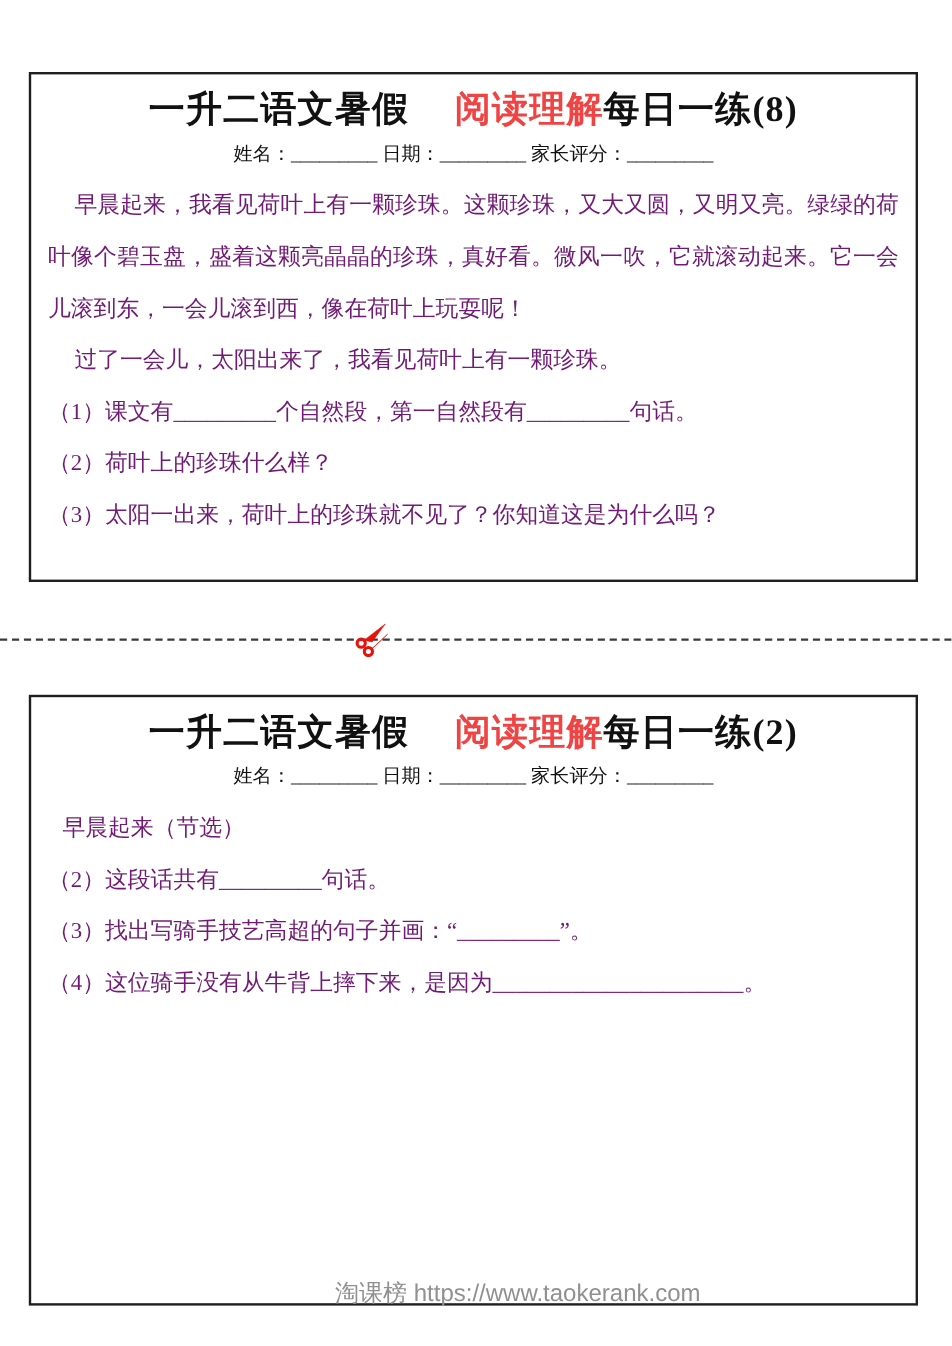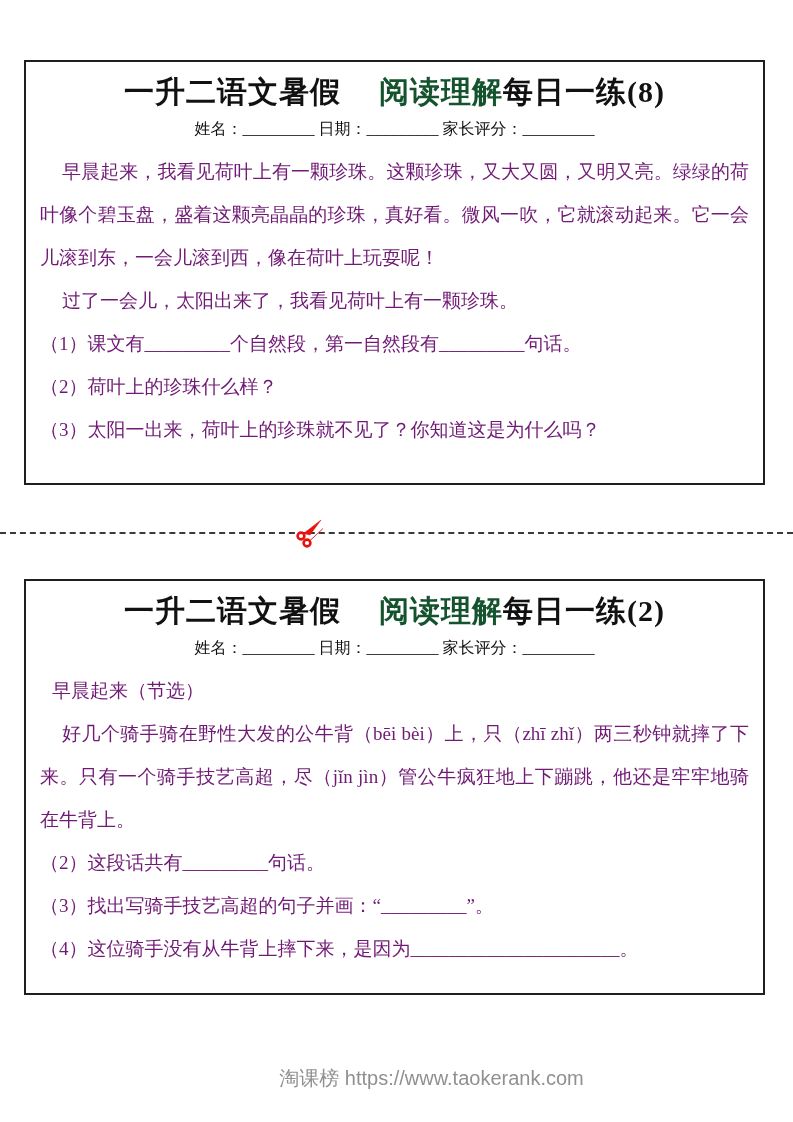--- a/index.html
+++ b/index.html
@@ -18,33 +18,33 @@
   .box {
     position: absolute;
     left: 24px;
     width: 741px;
     border: 2px solid #1f1f1f;
     box-sizing: border-box;
     padding: 6px 14px 0 14px;
     background: #ffffff;
   }
   .box.sec1 { top: 60px;  height: 425px; }
-  .box.sec2 { top: 579px; height: 416px; }
+  .box.sec2 { top: 579px; height: 509px; }
 
   .title {
     margin: 4px 0 0 0;
     text-align: center;
     font-size: 30px;
     line-height: 40px;
     font-weight: bold;
     color: #111111;
     letter-spacing: 1px;
     white-space: nowrap;
   }
-  .title .red { color: #14532d; margin-left: 38px; }
+  .title .red { color: #ef4444; margin-left: 38px; }
 
   .meta {
     margin-top: 2px;
     text-align: center;
     font-size: 16px;
     line-height: 30px;
     color: #111111;
     white-space: nowrap;
   }
   .meta .blank { letter-spacing: 0; }
@@ -120,21 +120,20 @@
 
   <section class="box sec2">
     <h1 class="title"><span>一升二语文暑假</span><span class="red">阅读理解</span><span>每日一练(2)</span></h1>
     <div class="meta">
       <span>姓名：</span><span class="blank">_________</span>
       <span>日期：</span><span class="blank">_________</span>
       <span>家长评分：</span><span class="blank">_________</span>
     </div>
     <div class="content">
       <p class="subtitle">早晨起来（节选）</p>
-      <p class="para">好几个骑手骑在野性大发的公牛背（bēi bèi）上，只（zhī zhǐ）两三秒钟就摔了下来。只有一个骑手技艺高超，尽（jǐn jìn）管公牛疯狂地上下蹦跳，他还是牢牢地骑在牛背上。</p>
       <p class="q">（2）这段话共有_________句话。</p>
       <p class="q">（3）找出写骑手技艺高超的句子并画：“_________”。</p>
       <p class="q">（4）这位骑手没有从牛背上摔下来，是因为______________________。</p>
     </div>
   </section>
 
   <div class="footer">
     <span>淘课榜 https://www.taokerank.com</span>
   </div>
 

